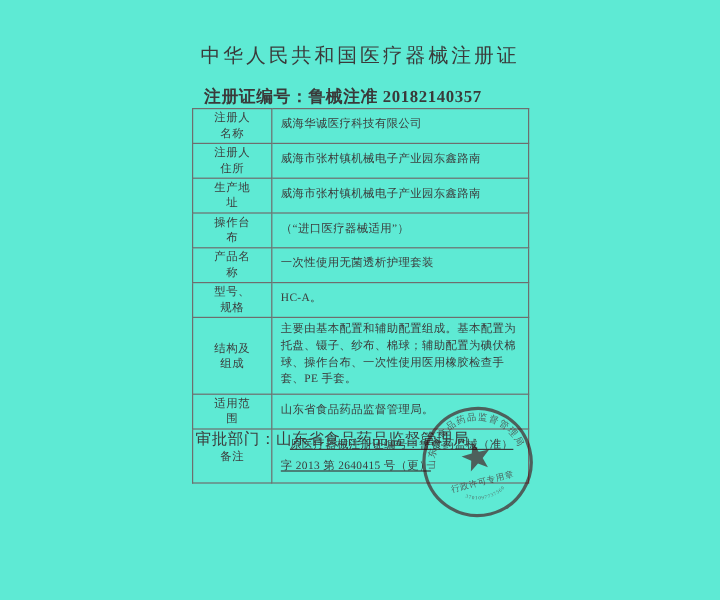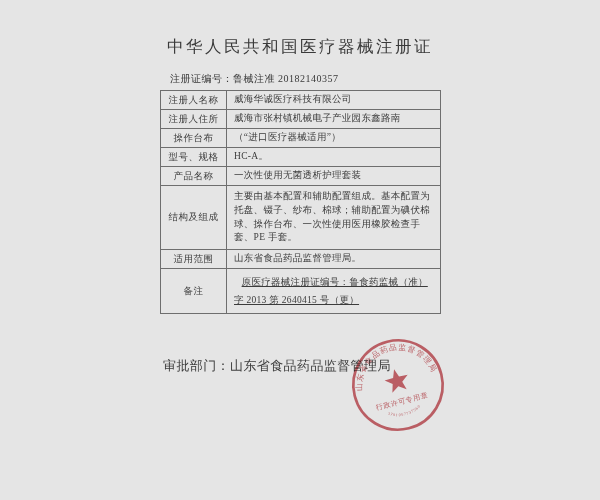--- a/index.html
+++ b/index.html
@@ -6,57 +6,58 @@
   html, body { width: 600px; height: 500px; }
   body {
     font-family: "Liberation Serif", "DejaVu Serif", serif;
     background: #ffffff;
     color: #3e3e3e;
     position: relative;
     overflow: hidden;
   }
   .page {
     position: absolute; inset: 0;
-    background: #e5e5e5;
+    background: #5eead4;
   }
   .doc-title {
     position: absolute;
     top: 36px; left: 0; right: 0;
     text-align: center;
     font-size: 16.5px;
     font-weight: 400;
     letter-spacing: 2.5px;
     color: #3a3a3a;
   }
   .reg-line {
     position: absolute;
     top: 72px; left: 170px;
-    font-size: 10px;
+    font-size: 14px;
     color: #3a3a3a;
     letter-spacing: 0.5px;
+    font-weight: bold;
   }
   table.cert-table {
     position: absolute;
     top: 90px; left: 160px;
     width: 281px;
     border-collapse: collapse;
     table-layout: fixed;
     font-size: 9.5px;
     color: #3c3c3c;
   }
   table.cert-table td {
     border: 1px solid #6e6e6e;
     vertical-align: middle;
   }
   td.cell-label {
     width: 66px;
     text-align: center;
     height: 19px;
     letter-spacing: 0.5px;
-    padding: 1px 4px;
+    padding: 1px 14px;
   }
   td.cell-value {
     padding: 2px 7px;
     line-height: 1.45;
     letter-spacing: 0.3px;
   }
   tr.row-tall td.cell-value { padding: 4px 7px; }
   tr.row-remark td.cell-value { line-height: 1.9; text-indent: 0.8em; padding: 4px 7px; text-decoration: underline; }
   .footer-dept {
     position: absolute;
@@ -100,30 +101,34 @@
     <tbody>
       <tr>
         <td class="cell-label">注册人名称</td>
         <td class="cell-value">威海华诚医疗科技有限公司</td>
       </tr>
       <tr>
         <td class="cell-label">注册人住所</td>
         <td class="cell-value">威海市张村镇机械电子产业园东鑫路南</td>
       </tr>
       <tr>
+        <td class="cell-label">生产地址</td>
+        <td class="cell-value">威海市张村镇机械电子产业园东鑫路南</td>
+      </tr>
+      <tr>
         <td class="cell-label">操作台布</td>
         <td class="cell-value">（“进口医疗器械适用”）</td>
       </tr>
       <tr>
+        <td class="cell-label">产品名称</td>
+        <td class="cell-value">一次性使用无菌透析护理套装</td>
+      </tr>
+      <tr>
         <td class="cell-label">型号、规格</td>
         <td class="cell-value">HC-A。</td>
-      </tr>
-      <tr>
-        <td class="cell-label">产品名称</td>
-        <td class="cell-value">一次性使用无菌透析护理套装</td>
       </tr>
       <tr class="row-tall">
         <td class="cell-label">结构及组成</td>
         <td class="cell-value">主要由基本配置和辅助配置组成。基本配置为托盘、镊子、纱布、棉球；辅助配置为碘伏棉球、操作台布、一次性使用医用橡胶检查手套、PE 手套。</td>
       </tr>
       <tr>
         <td class="cell-label">适用范围</td>
         <td class="cell-value">山东省食品药品监督管理局。</td>
       </tr>
       <tr class="row-remark">

